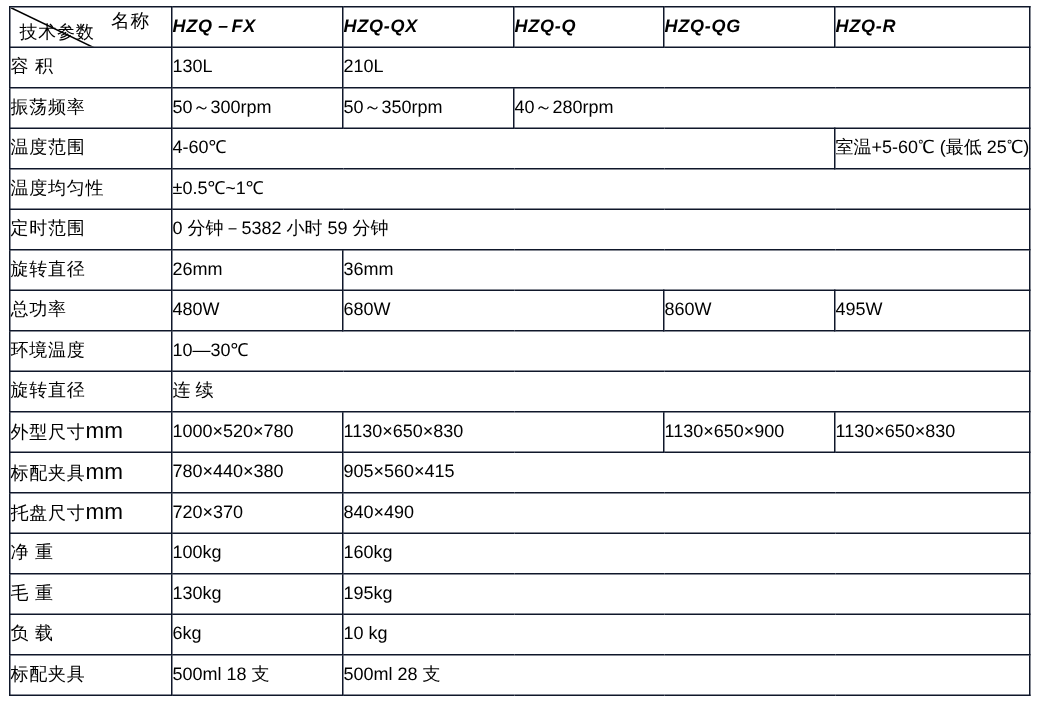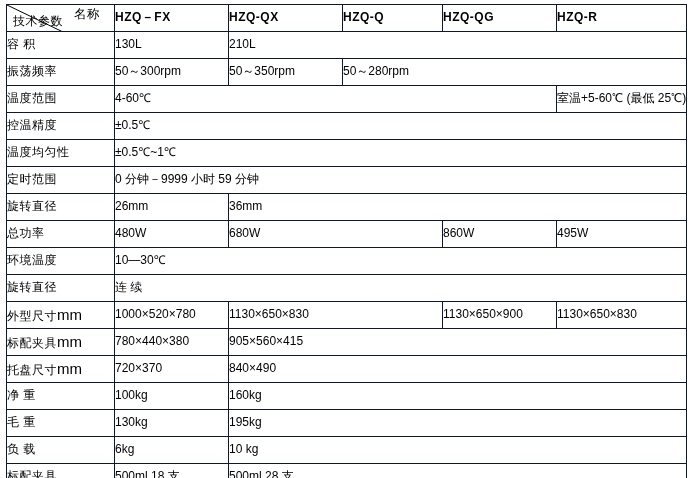--- a/index.html
+++ b/index.html
@@ -37,20 +37,21 @@
     white-space: nowrap;
   }
   td.label {
     font-size: 12.5px;
     letter-spacing: 0.5px;
   }
   td.model {
     font-size: 13.5px;
     font-weight: bold;
     letter-spacing: 0.5px;
+    font-style: italic;
   }
   .corner {
     position: relative;
     height: 52px;
     padding: 0;
   }
   .corner-inner {
     position: relative;
     width: 100%;
     height: 100%;
@@ -119,38 +120,34 @@
       </tr>
     <tr>
           <td class="label">容 积</td>
           <td>130L</td>
           <td colspan="4">210L</td>
         </tr>
         <tr>
           <td class="label">振荡频率</td>
           <td>50～300rpm</td>
           <td>50～350rpm</td>
-          <td colspan="3">50～280rpm</td>
+          <td colspan="3">40～280rpm</td>
         </tr>
         <tr>
           <td class="label">温度范围</td>
           <td colspan="4">4-60℃</td>
           <td>室温+5-60℃ (最低 25℃)</td>
         </tr>
         <tr>
-          <td class="label">控温精度</td>
-          <td colspan="5">±0.5℃</td>
-        </tr>
-        <tr>
           <td class="label">温度均匀性</td>
           <td colspan="5">±0.5℃~1℃</td>
         </tr>
         <tr>
           <td class="label">定时范围</td>
-          <td colspan="5">0 分钟－9999 小时 59 分钟</td>
+          <td colspan="5">0 分钟－5382 小时 59 分钟</td>
         </tr>
         <tr>
           <td class="label">旋转直径</td>
           <td>26mm</td>
           <td colspan="4">36mm</td>
         </tr>
         <tr>
           <td class="label">总功率</td>
           <td>480W</td>
           <td colspan="2">680W</td>

